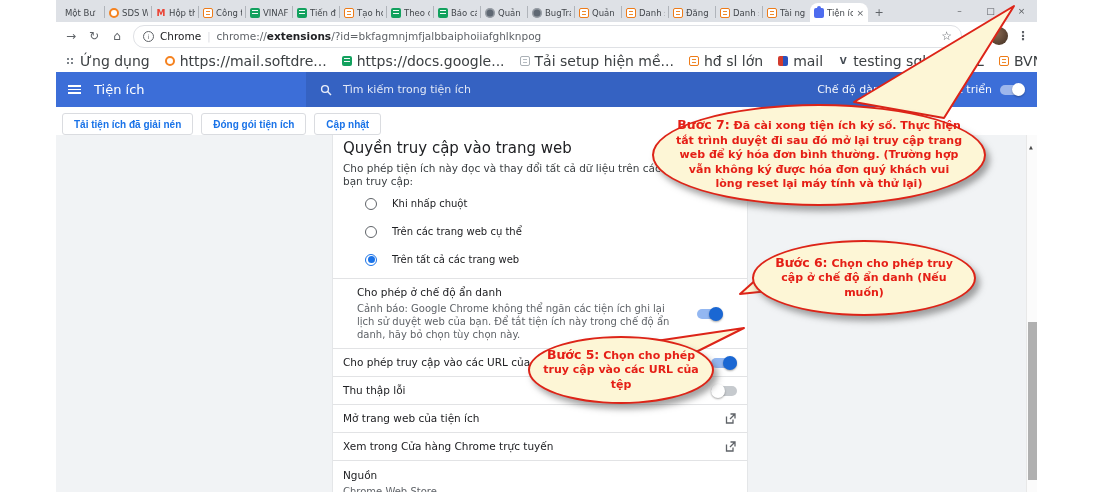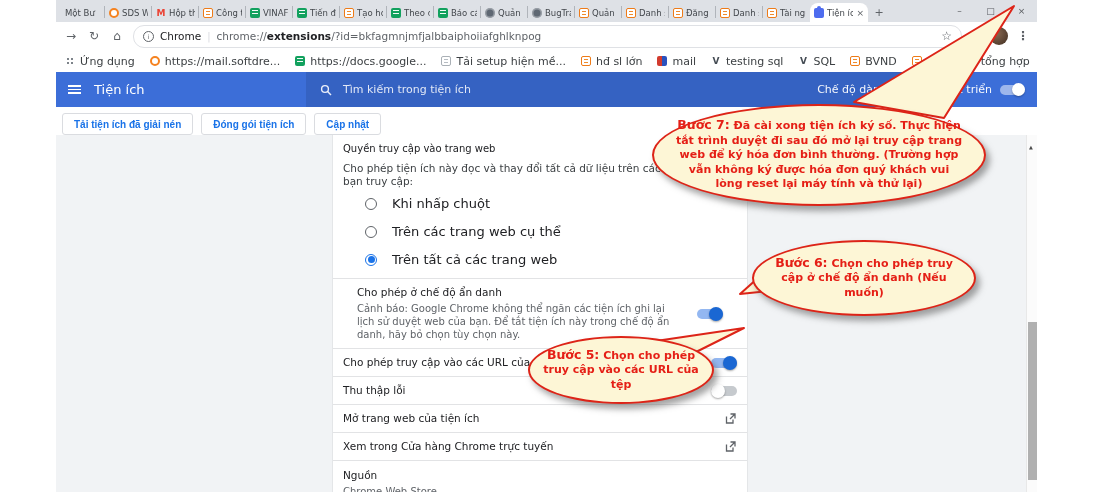--- a/index.html
+++ b/index.html
@@ -48,48 +48,48 @@
   .url b{color:#202124;font-weight:600;}
   .star{font-size:12px;color:#5f6368;flex:none;}
   .puzzle-tb{width:10px;height:10px;background:#9aa0a6;border-radius:2px;position:relative;flex:none;}
   .puzzle-tb::after{content:"";position:absolute;top:-2px;left:3px;width:4px;height:4px;border-radius:50%;background:#9aa0a6;}
   .avatar{width:18px;height:18px;border-radius:50%;background:radial-gradient(circle at 35% 35%,#8a6a52,#3e2c20);flex:none;}
   .menu-dots{font-size:12px;color:#5f6368;font-weight:bold;flex:none;}
 
   
   .bookmarks{height:22px;background:#fff;display:flex;align-items:center;padding:0 10px;gap:15px;overflow:hidden;}
   .bm{display:flex;align-items:center;gap:5px;flex:none;}
-  .bm-label{font-size:11px;color:#3c4043;white-space:nowrap;}
+  .bm-label{font-size:14px;color:#3c4043;white-space:nowrap;}
 
   
   .ext-header{position:relative;height:35px;background:#3c6ed8;display:flex;align-items:center;padding:0 12px;}
   .hamb{width:13px;height:9px;background:linear-gradient(#fff 0 1.5px,transparent 1.5px 3.7px,#fff 3.7px 5.2px,transparent 5.2px 7.4px,#fff 7.4px 9px);flex:none;}
   .ext-title{color:#fff;font-size:13px;margin-left:13px;font-weight:500;}
   .ext-search{position:absolute;left:250px;top:0;width:600px;height:35px;background:rgba(0,0,0,0.10);display:flex;align-items:center;gap:11px;padding:0 14px;box-sizing:border-box;}
   .ext-search-ph{color:rgba(255,255,255,0.85);font-size:11px;}
   .devmode{position:absolute;right:12px;top:0;height:35px;display:flex;align-items:center;gap:8px;}
   .devmode-label{color:rgba(255,255,255,0.95);font-size:11px;white-space:nowrap;}
   .tgl-hdr{width:25px;height:10px;border-radius:6px;background:rgba(255,255,255,0.5);position:relative;flex:none;}
   .tgl-hdr .knob{position:absolute;top:-2px;right:0;width:13px;height:13px;border-radius:50%;background:#fff;box-shadow:0 1px 2px rgba(0,0,0,.3);}
 
   
   .devrow{height:28px;background:#fff;border-bottom:6px solid #ef4444;display:flex;align-items:flex-end;gap:8px;padding-left:6px;}
   .devbtn{border:1px solid #dadce0;border-radius:3px;color:#1a73e8;font-size:10px;font-weight:bold;padding:4.5px 11px;background:#fff;white-space:nowrap;}
 
   
   .page{position:absolute;top:135px;left:0;width:981px;height:357px;background:#f1f3f5;}
   .card{position:absolute;left:276px;top:0;width:416px;height:357px;background:#fff;border-left:1px solid #e4e6e8;border-right:1px solid #e4e6e8;box-sizing:border-box;overflow:hidden;}
   .sect1{padding:7px 10px 6px;}
-  .sect-title{font-size:10px;color:#202124;line-height:13px;}
+  .sect-title{font-size:15px;color:#202124;line-height:13px;}
   .sect-desc{font-size:10.5px;color:#3c4043;line-height:13px;margin-top:7px;}
   .opt{display:flex;align-items:center;gap:15px;height:25px;margin-top:3px;padding-left:22px;}
   .radio{width:12px;height:12px;border-radius:50%;border:1.5px solid #5f6368;position:relative;flex:none;box-sizing:border-box;}
   .radio.on{border-color:#1a73e8;}
   .radio.on::after{content:"";position:absolute;inset:1.5px;border-radius:50%;background:#1a73e8;}
-  .opt-label{font-size:13px;color:#202124;}
+  .opt-label{font-size:10px;color:#202124;}
   .div{border-top:1px solid #e2e3e5;}
   .row-incog{display:flex;align-items:center;padding:7px 24px;}
   .row-incog .txt{flex:1;padding-right:14px;}
   .row-lbl{font-size:10.5px;color:#202124;line-height:13px;}
   .warn{font-size:10px;color:#5f6368;line-height:13px;margin-top:3px;}
   .row{height:27px;display:flex;align-items:center;padding:0 10px;}
   .row .row-lbl{flex:1;}
   .tgl{width:26px;height:10px;border-radius:6px;background:#c6cace;position:relative;flex:none;}
   .tgl .knob{position:absolute;top:-2px;left:0;width:14px;height:14px;border-radius:50%;background:#fff;box-shadow:0 1px 2px rgba(0,0,0,.35);}
   .tgl.on{background:#93b7f1;}

